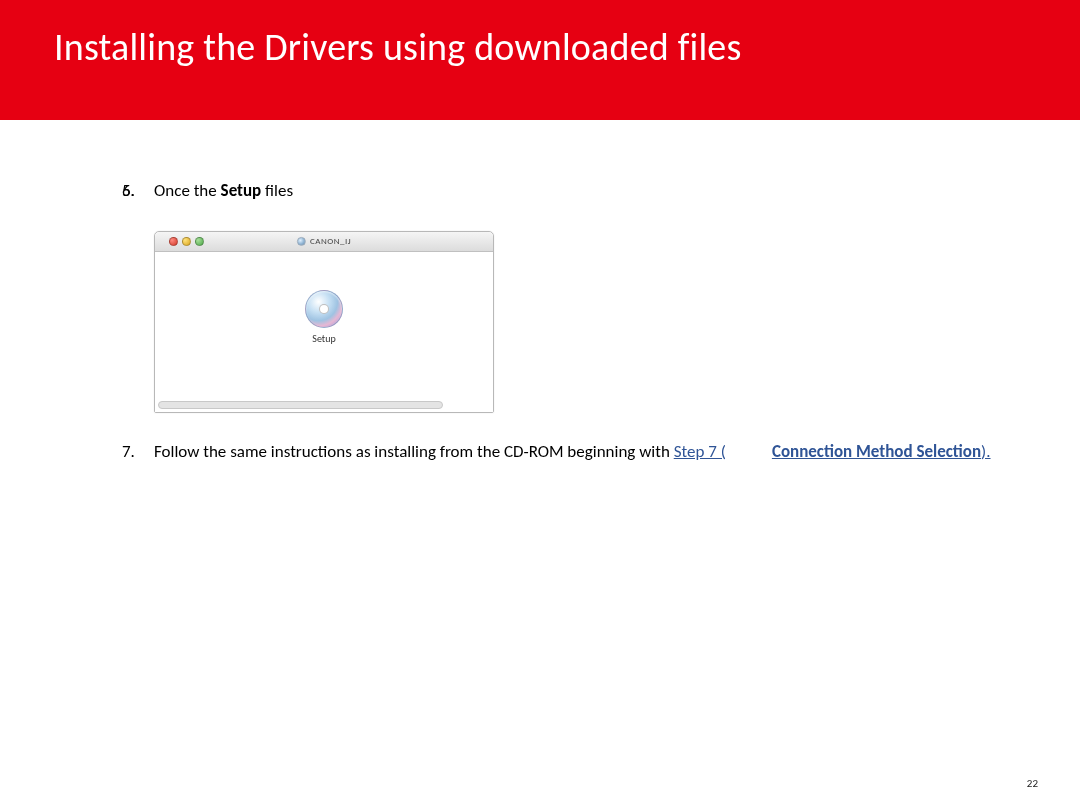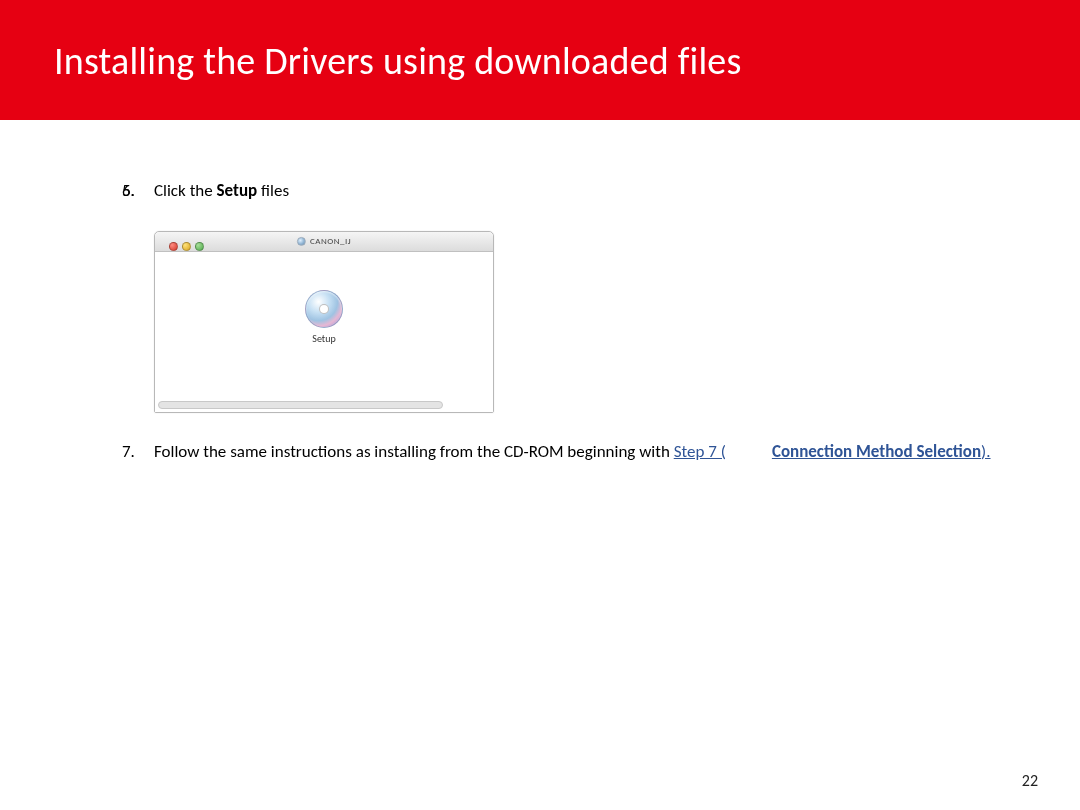--- a/index.html
+++ b/index.html
@@ -5,21 +5,21 @@
   * { box-sizing: border-box; margin: 0; padding: 0; }
   html, body { width: 1080px; height: 810px; font-family: Calibri, "Segoe UI", Arial, sans-serif; background: #fff; color: #000; }
   .page { position: relative; width: 1080px; height: 810px; }
   .header {
     position: absolute;
     top: 0; left: 0; right: 0;
     height: 120px;
     background: #e60012;
     display: flex;
     align-items: flex-start;
-    padding: 38px 0 0 54px;
+    padding: 24px 0 0 54px;
   }
   .header-title {
     color: #fff;
     font-size: 38px;
     font-weight: 400;
     letter-spacing: 0.2px;
   }
   .body {
     position: absolute;
     top: 140px;
@@ -48,21 +48,21 @@
     background: #fff;
     box-shadow: 0 0 0 1px rgba(0,0,0,0.02);
   }
   .mac-titlebar {
     height: 20px;
     background: linear-gradient(#f5f5f5, #dcdcdc);
     border-bottom: 1px solid #c0c0c0;
     border-radius: 5px 5px 0 0;
     position: relative;
     display: flex;
-    align-items: flex-end;
+    align-items: center;
     padding-left: 8px;
   }
   .traffic-lights {
     display: flex;
     gap: 4px;
     padding-left: 6px;
   }
   .tl { width: 9px; height: 9px; border-radius: 50%; border: 0.5px solid rgba(0,0,0,0.25); }
   .tl.red { background: radial-gradient(circle at 30% 30%, #ff8a80, #d23a2a); }
   .tl.yellow { background: radial-gradient(circle at 30% 30%, #ffe27a, #d9a520); }
@@ -124,21 +124,21 @@
   }
   .link {
     color: #2f5496;
     text-decoration: underline;
   }
   .link .bold { color: #2f5496; padding-left: 46px; }
   .page-num {
     position: absolute;
     bottom: 20px;
     right: 42px;
-    font-size: 16px;
+    font-size: 11px;
     color: #222;
   }
 </style>
 </head>
 <body>
 
 <div class="page">
 
   <div class="header">
     <div class="header-title">Installing  the Drivers using downloaded files</div>
@@ -147,21 +147,21 @@
   <div class="body">
     <ol class="steps">
 
       <li>
         <span class="step-num">5.</span>
       </li>
 
       <li>
         <span class="step-num">6.</span>
         <span>
-          <span>Click the </span><span class="bold">Setup</span><span> files</span>
+          <span>Once the </span><span class="bold">Setup</span><span> files</span>
         </span>
 
         <div class="screenshot-wrap">
           <div class="mac-window">
             <div class="mac-titlebar">
               <div class="traffic-lights">
                 <div class="tl red"></div>
                 <div class="tl yellow"></div>
                 <div class="tl green"></div>
               </div>

